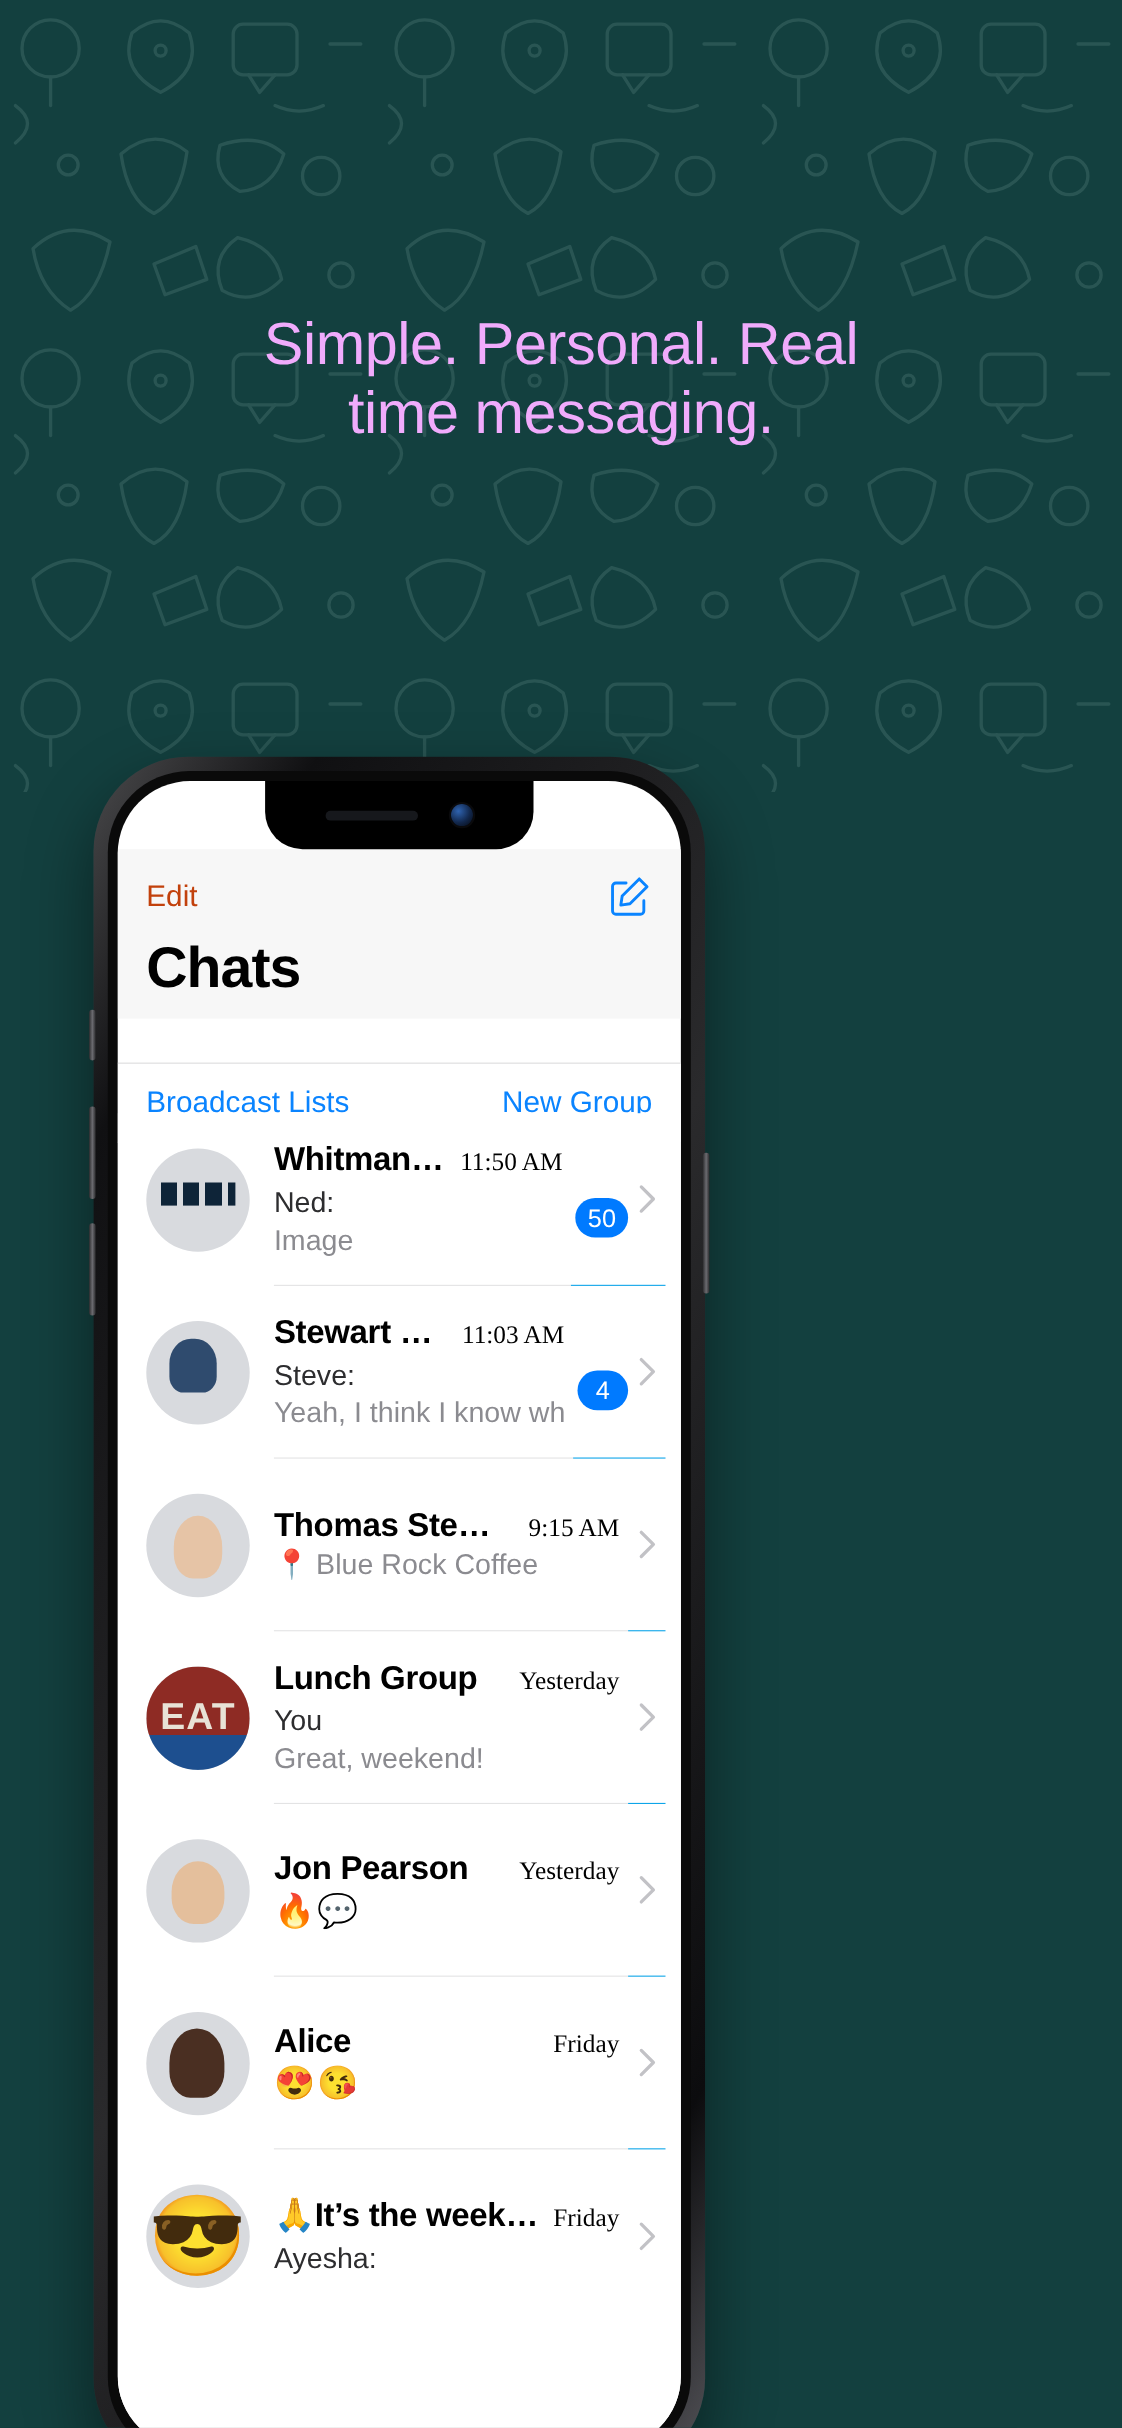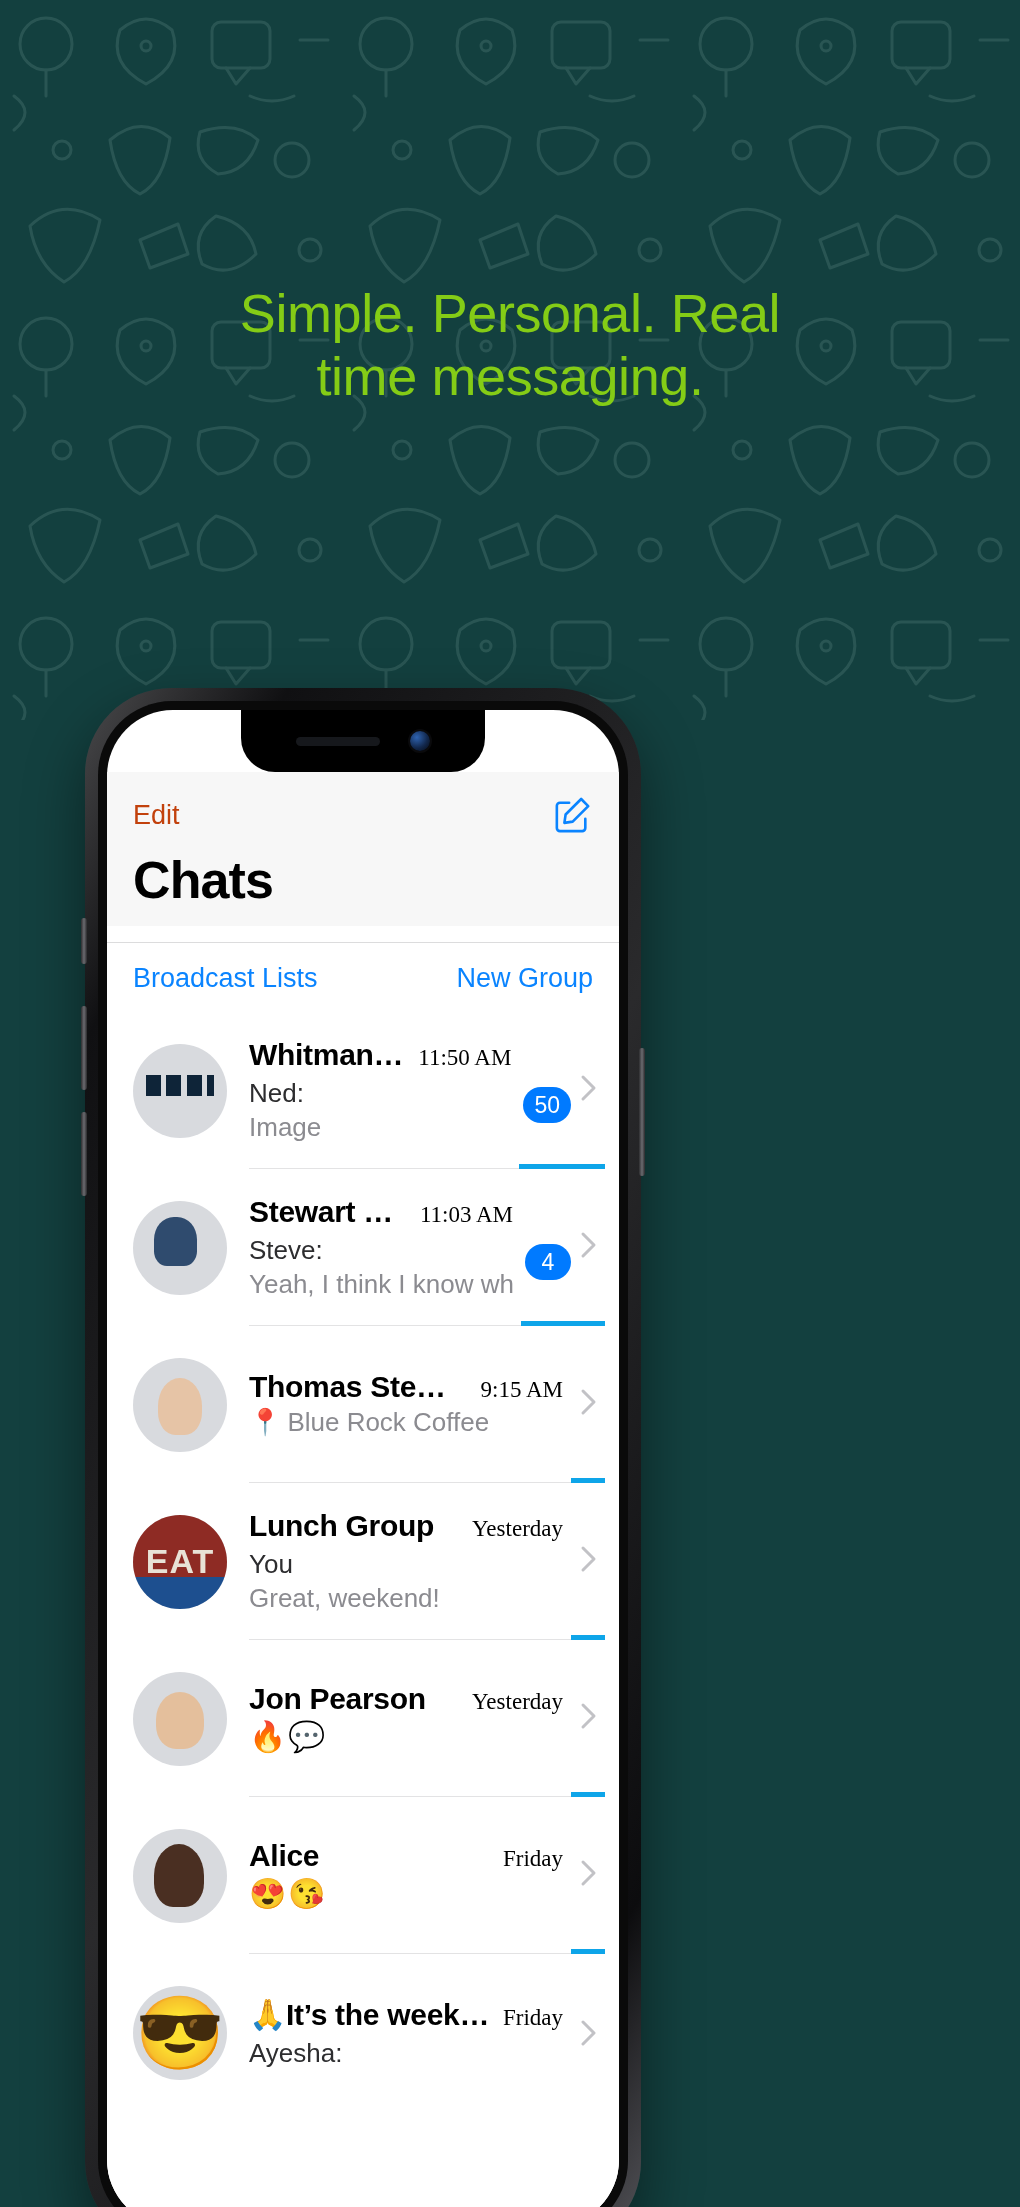--- a/index.html
+++ b/index.html
@@ -21,21 +21,21 @@
   #doodle-layer {
     position:absolute; inset:0;
     opacity:.13;
   }
 
   
   #headline {
     position:absolute;
     left:0; right:0; top:282px;
     text-align:center;
-    color:#84cc16;
+    color:#f0abfc;
     font-size:54px;
     line-height:1.17;
     font-weight:300;
     letter-spacing:-0.4px;
     padding:0 110px;
   }
 
   
   #phone {
     position:absolute;
@@ -128,21 +128,21 @@
     font-size:52px; font-weight:bold; color:#000;
     letter-spacing:-0.9px;
     padding:10px 0 16px 0;
   }
   #list-header {
     display:flex; align-items:center; justify-content:space-between;
     background:#fff;
     border-top:1px solid #dcdcdd;
     border-bottom:1px solid #dcdcdd;
     padding:20px 26px;
-    font-size:27px; color:#0a84ff;
+    font-size:27px; color:#0a84ff;margin-top:24px;
   }
 
   
   #chat-list {
     position:absolute;
     top:302px; left:0; right:0; bottom:0;
     background:#fff;
     overflow:hidden;
   }
   .chat-row {
@@ -201,21 +201,21 @@
     width:34px;
     display:flex; align-items:center; justify-content:center;
     color:#c2c2c6;
     height:100%;
     border-bottom:1px solid #e3e3e4;
   }
   .chat-row:last-child .chevron { border-bottom:none; }
   .chevron svg { display:block; }
   .rowright {
     display:flex; align-items:center; height:100%;
-    border-bottom:5px solid #0ea5e9;
+    border-bottom:1px solid #0ea5e9;
   }
   .chat-row:last-child .rowright { border-bottom:none; }
   .mic-icon { margin-right:8px; font-size:26px; }
   .pin-icon { margin-right:6px; color:#8b8b90; }
 
   
   .av-bus{background:linear-gradient(180deg,#dfe2e6 0%,#e8eaed 42%,#f6c945 43%,#f3b81f 100%);}
   .av-bus::after{content:"";position:absolute;left:14%;top:34%;width:72%;height:22%;
     background:repeating-linear-gradient(90deg,#0e2438 0 22%,transparent 22% 30%);}
   .av-field{background:linear-gradient(170deg,#6f9a3c 0%,#8bbd4d 40%,#4d7a2a 100%);}

